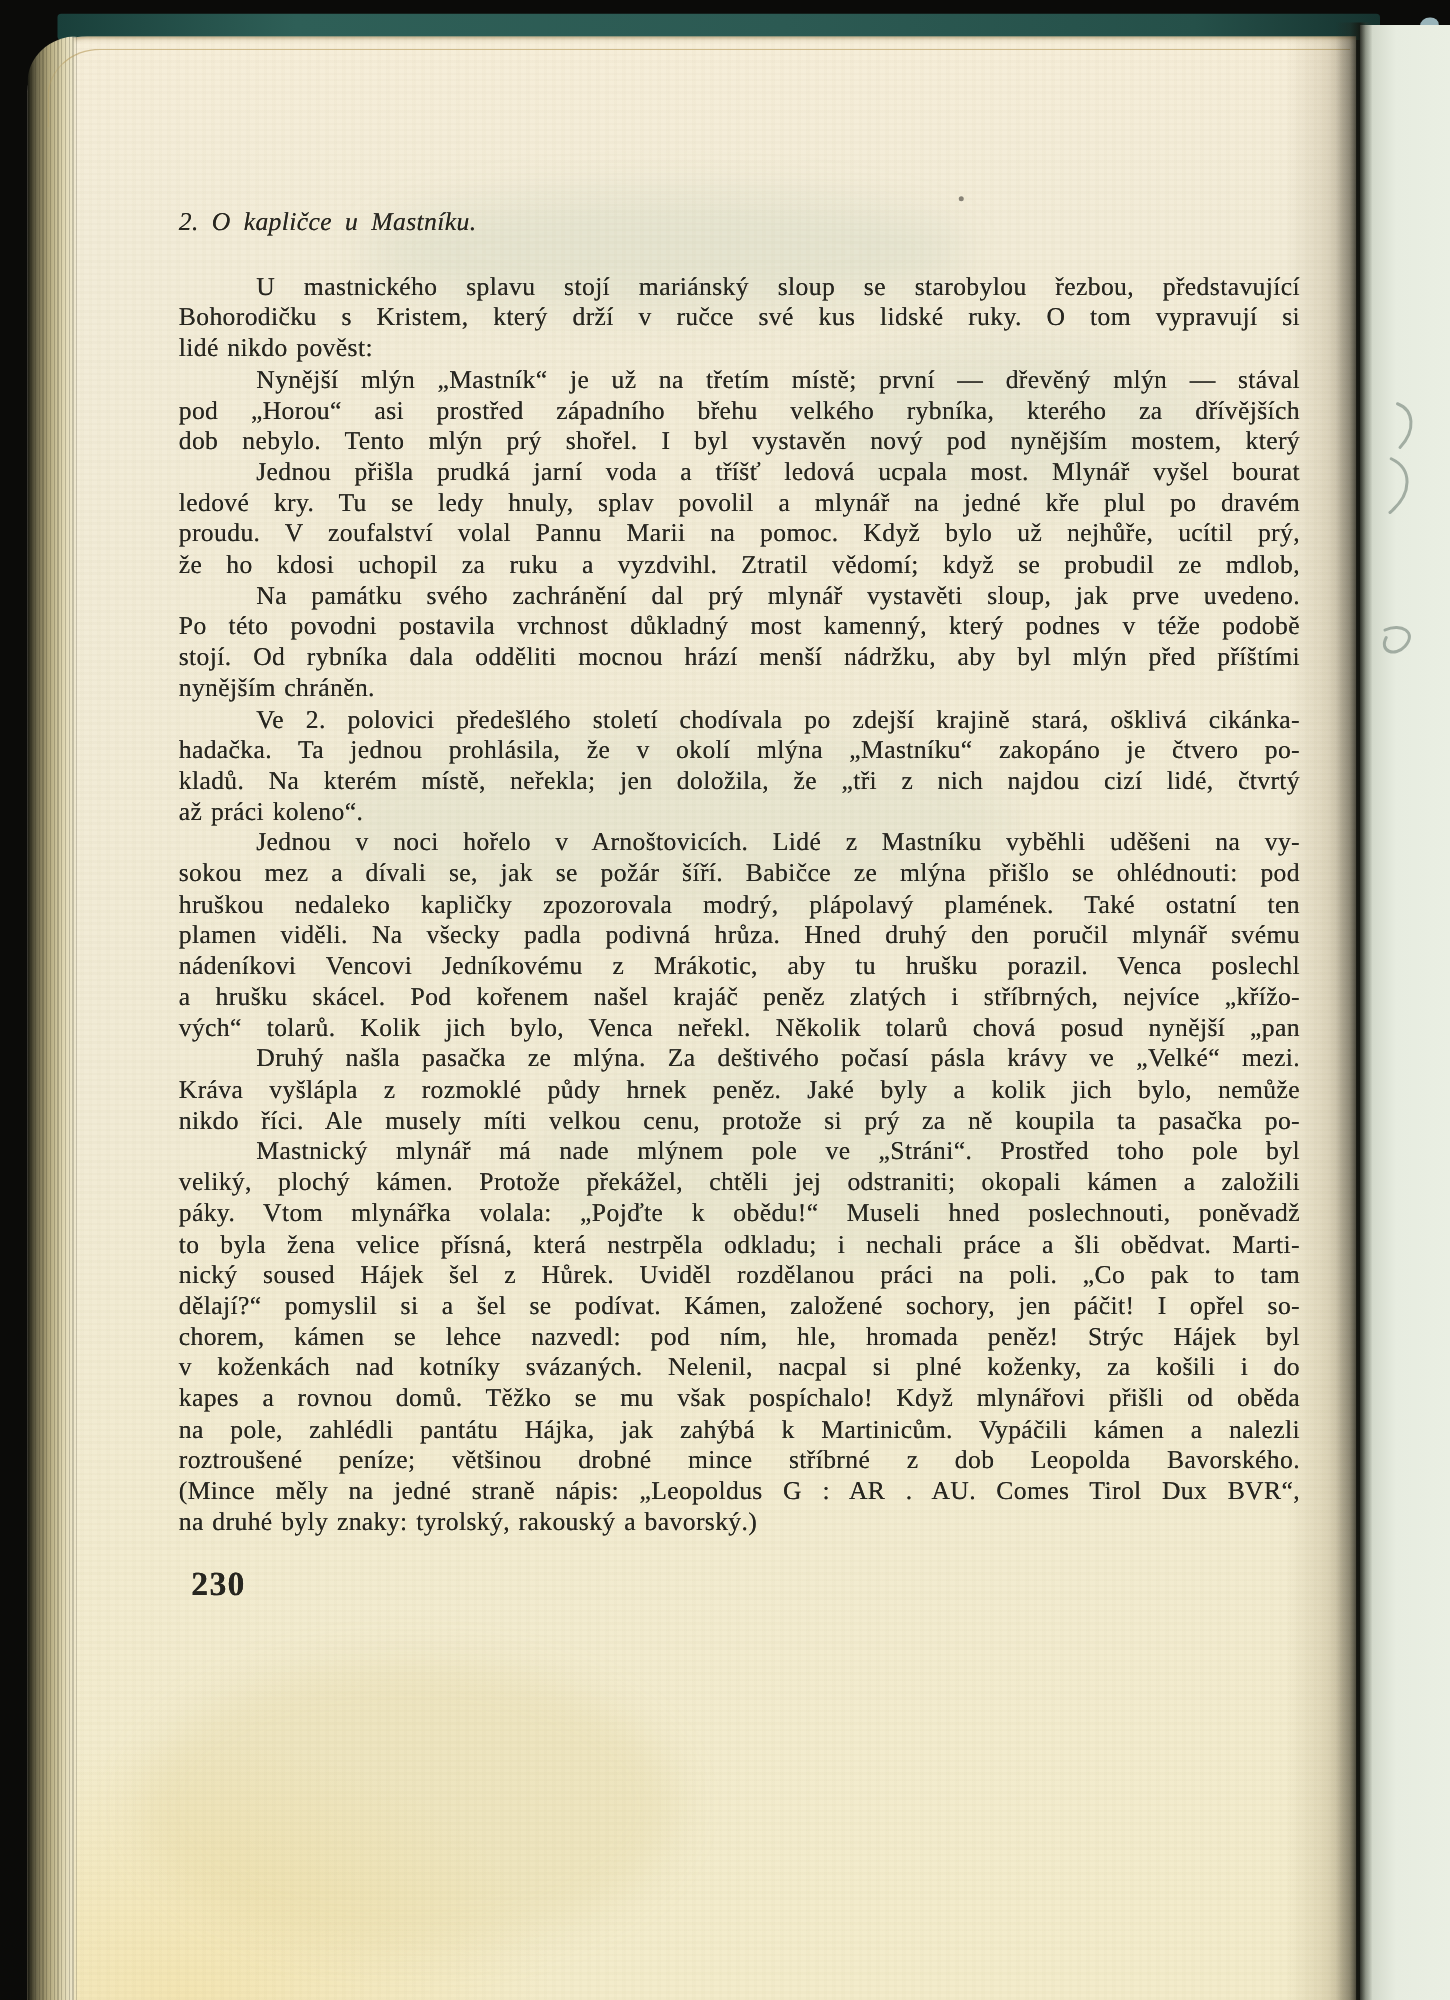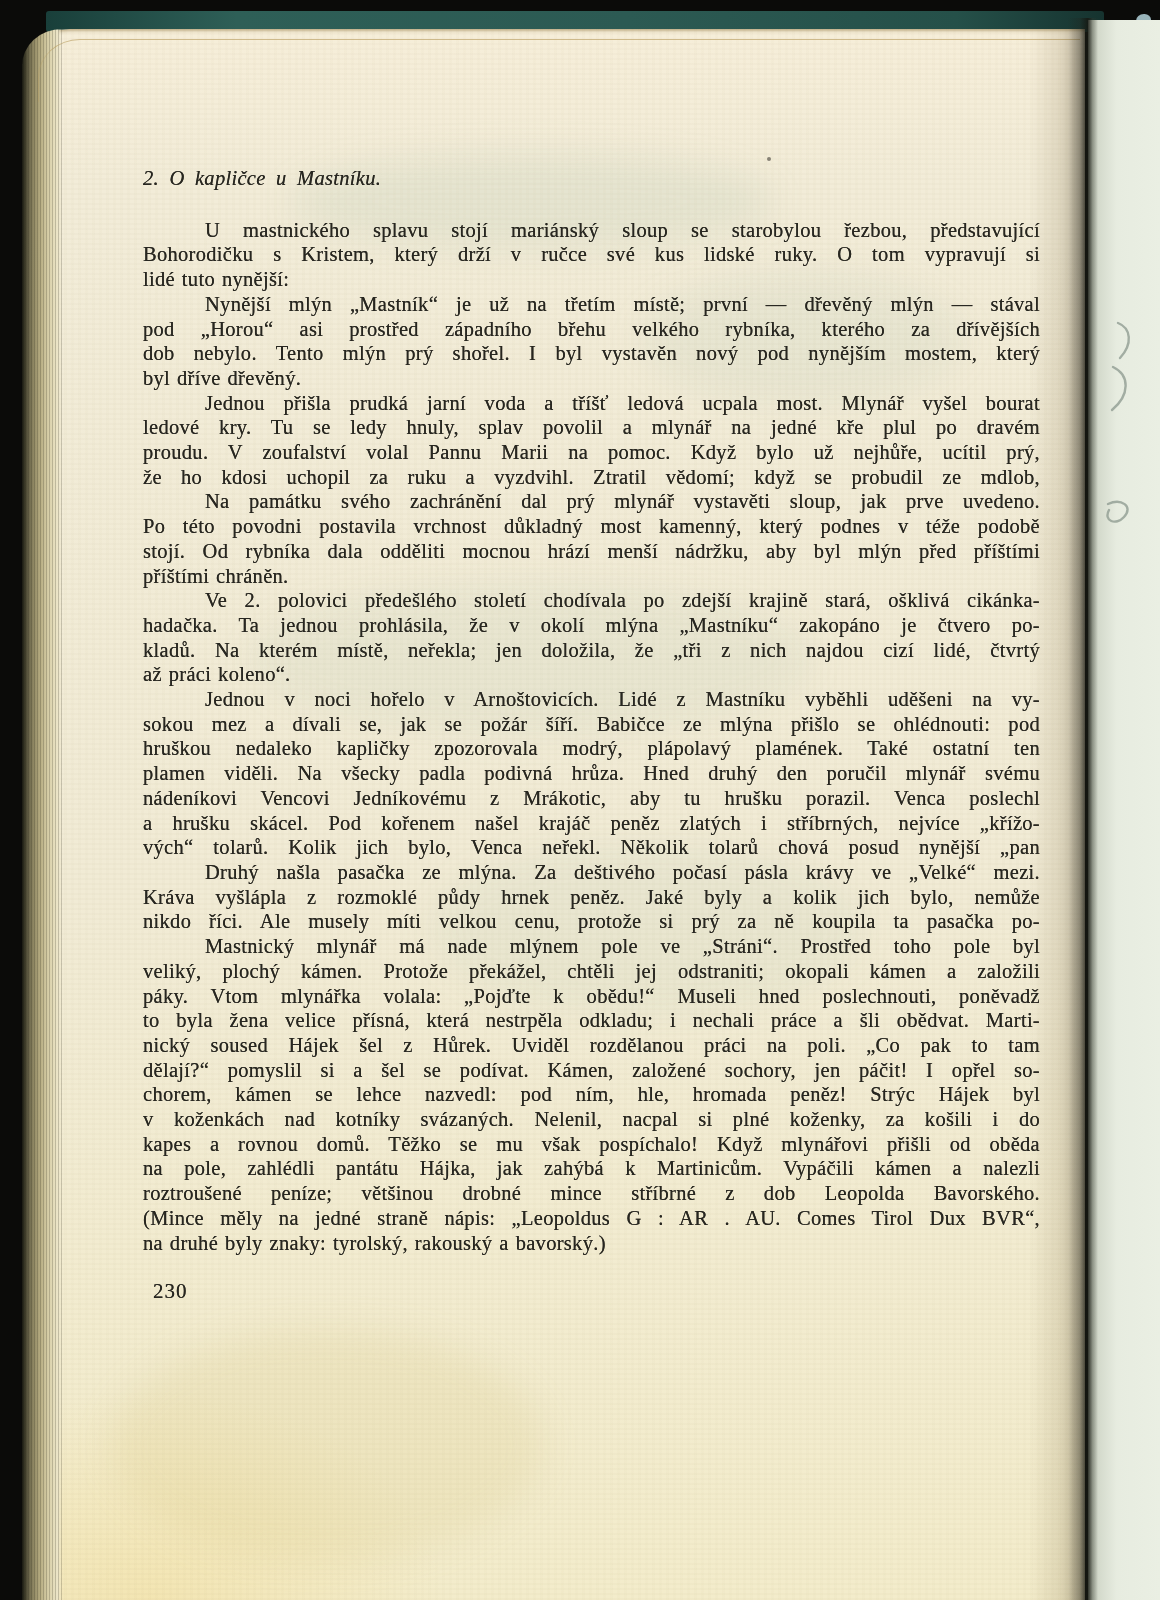--- a/index.html
+++ b/index.html
@@ -62,21 +62,21 @@
     text-shadow:0 0 .4px rgba(40,38,30,.85);
   }
   .heading{
     font-style:italic;text-align:left;word-spacing:5px;margin:26px 0 27px;
   }
   .heading:first-child{margin-top:0;}
   .para{margin:0;}
   .line{text-align:justify;text-align-last:justify;}
   .line.last{text-align-last:left;}
   .line.first{text-indent:62px;}
-  .page-number{margin:24px 0 0 10px;font-weight:normal;font-size:21px;letter-spacing:1px;}
+  .page-number{margin:24px 0 0 10px;font-weight:bold;font-size:27px;letter-spacing:1px;}
   
   .gutter{
     position:absolute;left:1068px;top:18px;width:30px;height:1582px;z-index:3;pointer-events:none;
     background:linear-gradient(90deg,rgba(35,36,28,0) 0%,rgba(35,36,28,.30) 40%,rgba(22,24,18,.85) 66%,rgba(50,54,44,.35) 82%,rgba(231,236,223,0) 100%);
   }
   .facing-page{
     position:absolute;left:1088px;top:20px;width:72px;height:1580px;
     background:linear-gradient(90deg,#aeb5a5 0%,#d3d9cb 14%,var(--facing,#e7ece0) 40%,#eaefe3 100%);
   }
   .pencil-marks{position:absolute;left:0;top:0;}
@@ -106,39 +106,38 @@
     <div class="stain st4"></div>
     <div class="stain st5"></div>
     <div class="fleck"></div>
 
     <div class="content" id="content">
 
     <div class="heading">2. O kapličce u Mastníku.</div>
         <div class="para">
           <div class="line first">U mastnického splavu stojí mariánský sloup se starobylou řezbou, představující</div>
           <div class="line">Bohorodičku s Kristem, který drží v ručce své kus lidské ruky. O tom vypravují si</div>
-          <div class="line last">lidé tuto nynější:</div>
+          <div class="line last">lidé nikdo pověst:</div>
         </div>
         <div class="para">
           <div class="line first">Nynější mlýn „Mastník“ je už na třetím místě; první — dřevěný mlýn — stával</div>
           <div class="line">pod „Horou“ asi prostřed západního břehu velkého rybníka, kterého za dřívějších</div>
           <div class="line">dob nebylo. Tento mlýn prý shořel. I byl vystavěn nový pod nynějším mostem, který</div>
-          <div class="line last">byl dříve dřevěný.</div>
         </div>
         <div class="para">
           <div class="line first">Jednou přišla prudká jarní voda a tříšť ledová ucpala most. Mlynář vyšel bourat</div>
           <div class="line">ledové kry. Tu se ledy hnuly, splav povolil a mlynář na jedné kře plul po dravém</div>
           <div class="line">proudu. V zoufalství volal Pannu Marii na pomoc. Když bylo už nejhůře, ucítil prý,</div>
           <div class="line">že ho kdosi uchopil za ruku a vyzdvihl. Ztratil vědomí; když se probudil ze mdlob,</div>
         </div>
         <div class="para">
           <div class="line first">Na památku svého zachránění dal prý mlynář vystavěti sloup, jak prve uvedeno.</div>
           <div class="line">Po této povodni postavila vrchnost důkladný most kamenný, který podnes v téže podobě</div>
           <div class="line">stojí. Od rybníka dala odděliti mocnou hrází menší nádržku, aby byl mlýn před příštími</div>
-          <div class="line last">příštími chráněn.</div>
+          <div class="line last">nynějším chráněn.</div>
         </div>
         <div class="para">
           <div class="line first">Ve 2. polovici předešlého století chodívala po zdejší krajině stará, ošklivá cikánka-</div>
           <div class="line">hadačka. Ta jednou prohlásila, že v okolí mlýna „Mastníku“ zakopáno je čtvero po-</div>
           <div class="line">kladů. Na kterém místě, neřekla; jen doložila, že „tři z nich najdou cizí lidé, čtvrtý</div>
           <div class="line last">až práci koleno“.</div>
         </div>
         <div class="para">
           <div class="line first">Jednou v noci hořelo v Arnoštovicích. Lidé z Mastníku vyběhli uděšeni na vy-</div>
           <div class="line">sokou mez a dívali se, jak se požár šíří. Babičce ze mlýna přišlo se ohlédnouti: pod</div>

